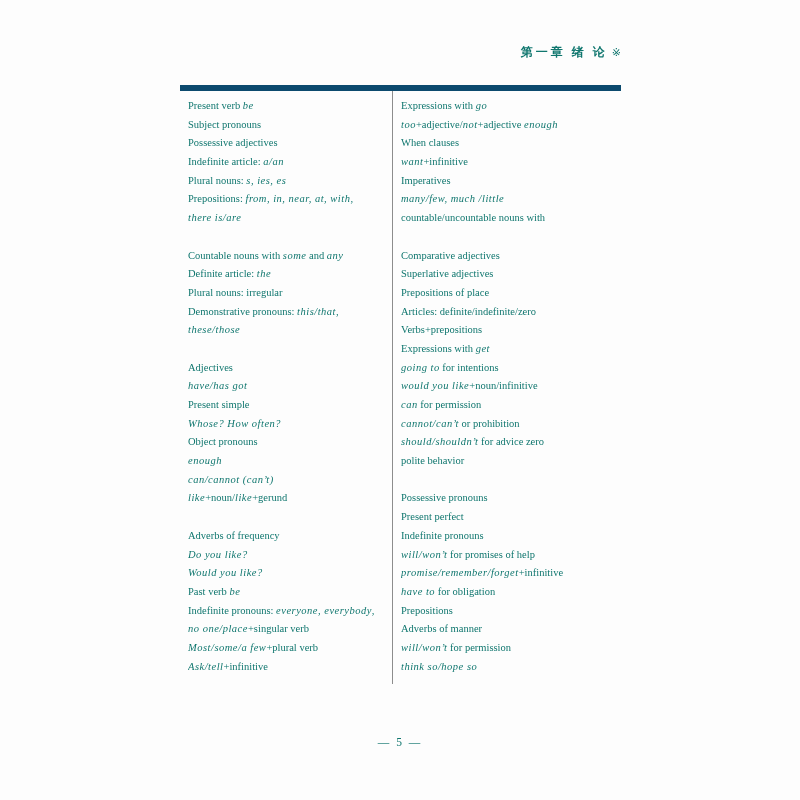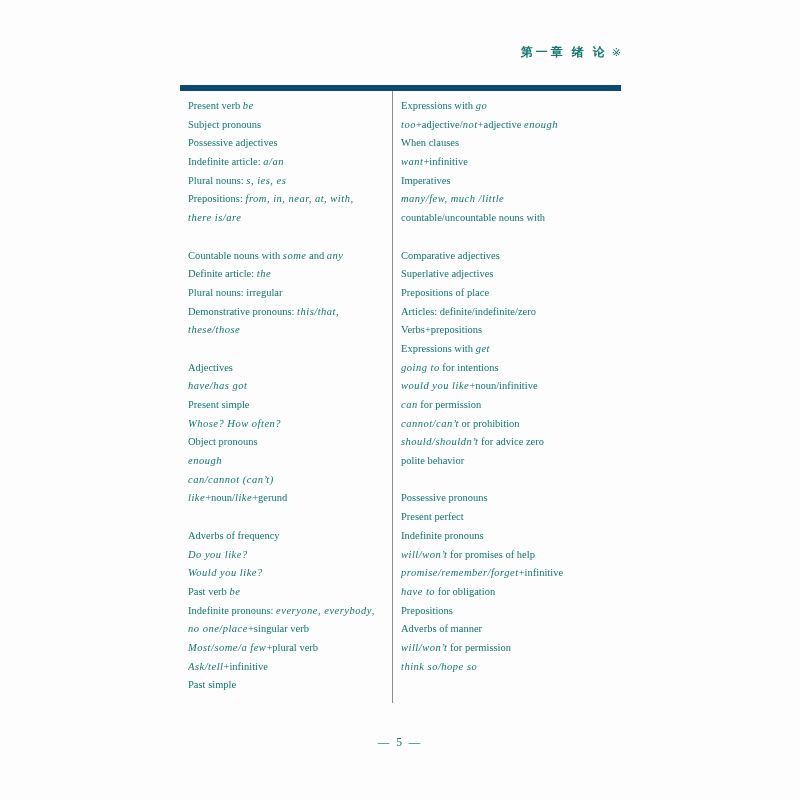--- a/index.html
+++ b/index.html
@@ -71,21 +71,20 @@
         <div class="row"><span class="it">like</span><span class="rm">+noun/</span><span class="it">like</span><span class="rm">+gerund</span></div>
         <div class="row blank"></div>
         <div class="row"><span class="rm">Adverbs of frequency</span></div>
         <div class="row"><span class="it">Do you like?</span></div>
         <div class="row"><span class="it">Would you like?</span></div>
         <div class="row"><span class="rm">Past verb </span><span class="it">be</span></div>
         <div class="row"><span class="rm">Indefinite pronouns: </span><span class="it">everyone, everybody</span><span class="rm">,</span></div>
         <div class="row"><span class="it">no one/place</span><span class="rm">+singular verb</span></div>
         <div class="row"><span class="it">Most/some/a few</span><span class="rm">+plural verb</span></div>
         <div class="row"><span class="it">Ask/tell</span><span class="rm">+infinitive</span></div>
-        <div class="row"><span class="rm">Past simple</span></div>
       </div>
     <div class="col col-right" id="col-right">
         <div class="row"><span class="rm">Expressions with </span><span class="it">go</span></div>
         <div class="row"><span class="it">too</span><span class="rm">+adjective/</span><span class="it">not</span><span class="rm">+adjective </span><span class="it">enough</span></div>
         <div class="row"><span class="rm">When clauses</span></div>
         <div class="row"><span class="it">want</span><span class="rm">+infinitive</span></div>
         <div class="row"><span class="rm">Imperatives</span></div>
         <div class="row"><span class="it">many/few, much /little</span></div>
         <div class="row"><span class="rm">countable/uncountable nouns with</span></div>
         <div class="row blank"></div>

